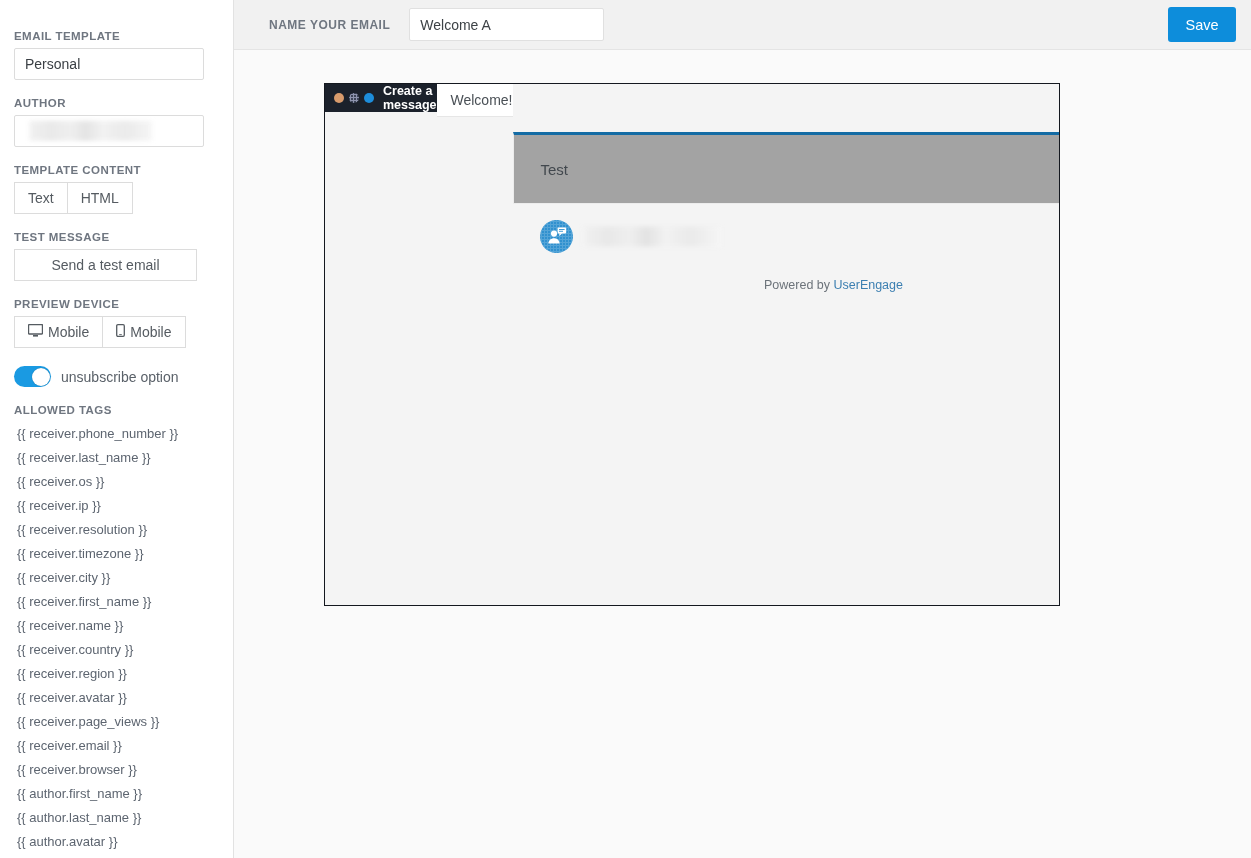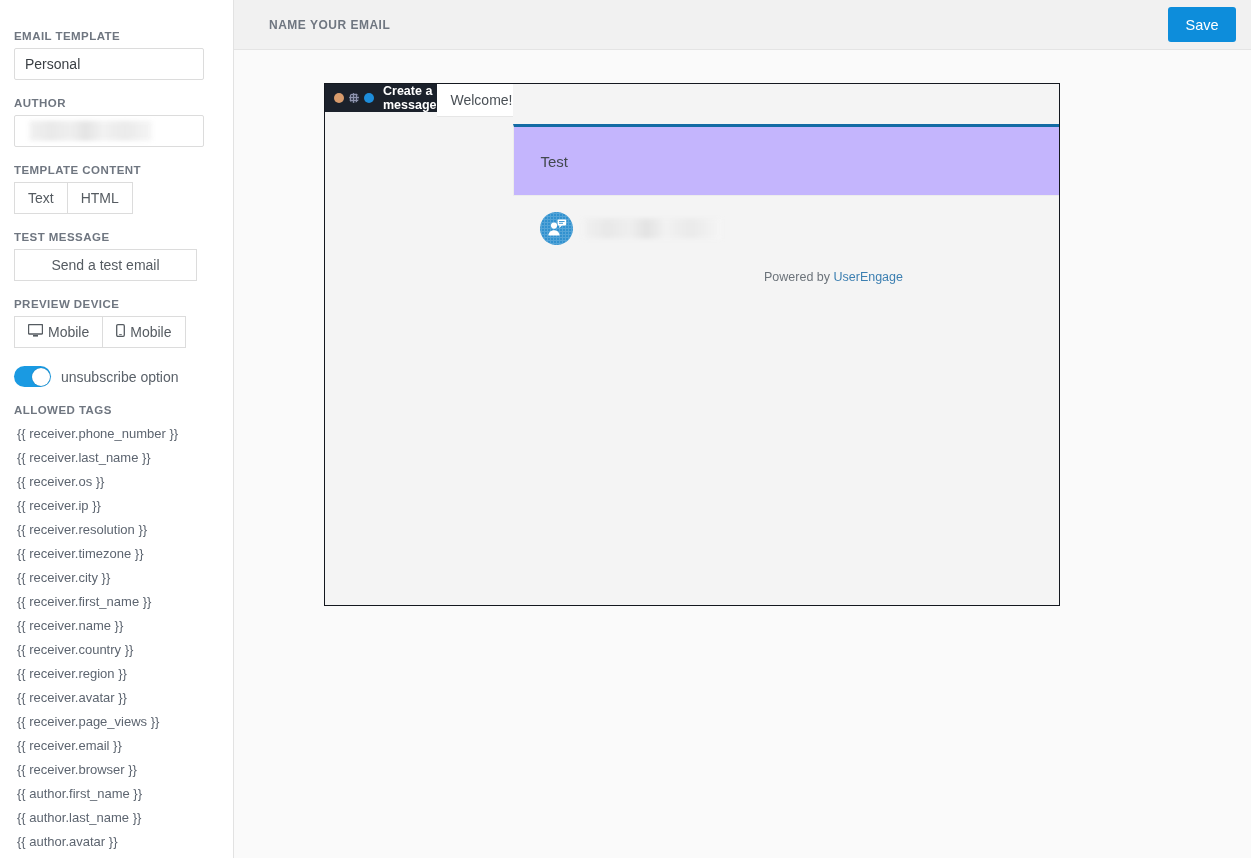--- a/index.html
+++ b/index.html
@@ -200,22 +200,22 @@
 
   #email-body {
     flex: 1 1 auto;
     background: #f4f4f4;
     position: relative;
     padding-top: 36px;
     overflow: hidden;
   }
   #email-card {
     width: 642px;
-    margin: 4px auto;
-    background: #c4b5fd;
+    margin: 12px auto;
+    background: #a3a3a3;
     border-top: 3px solid #136ba4;
     border-left: 1px solid #ececec;
     border-right: 1px solid #ececec;
     border-bottom: 1px solid #ececec;
     min-height: 68px;
     padding: 26px 0 24px 27px;
   }
   #email-card-text { font-size: 15px; color: #42484e; }
 
   #sender-row {
@@ -315,20 +315,21 @@
         <div class="tag-item">{{ author.last_name }}</div>
         <div class="tag-item">{{ author.avatar }}</div>
       </div>
 
   </aside>
 
   <section id="main">
 
     <header id="topbar">
       <span id="name-label">NAME YOUR EMAIL</span>
+      <div id="name-input" placeholder="Name your email">Welcome A</div>
       <div id="save-btn">Save</div>
     </header>
 
     <div id="preview-window">
 
       <div id="window-titlebar">
         <span class="dot dot-1"></span>
         <span class="dot dot-2"></span>
         <span class="dot dot-3"></span>
         <span id="window-title">Create a message</span>

